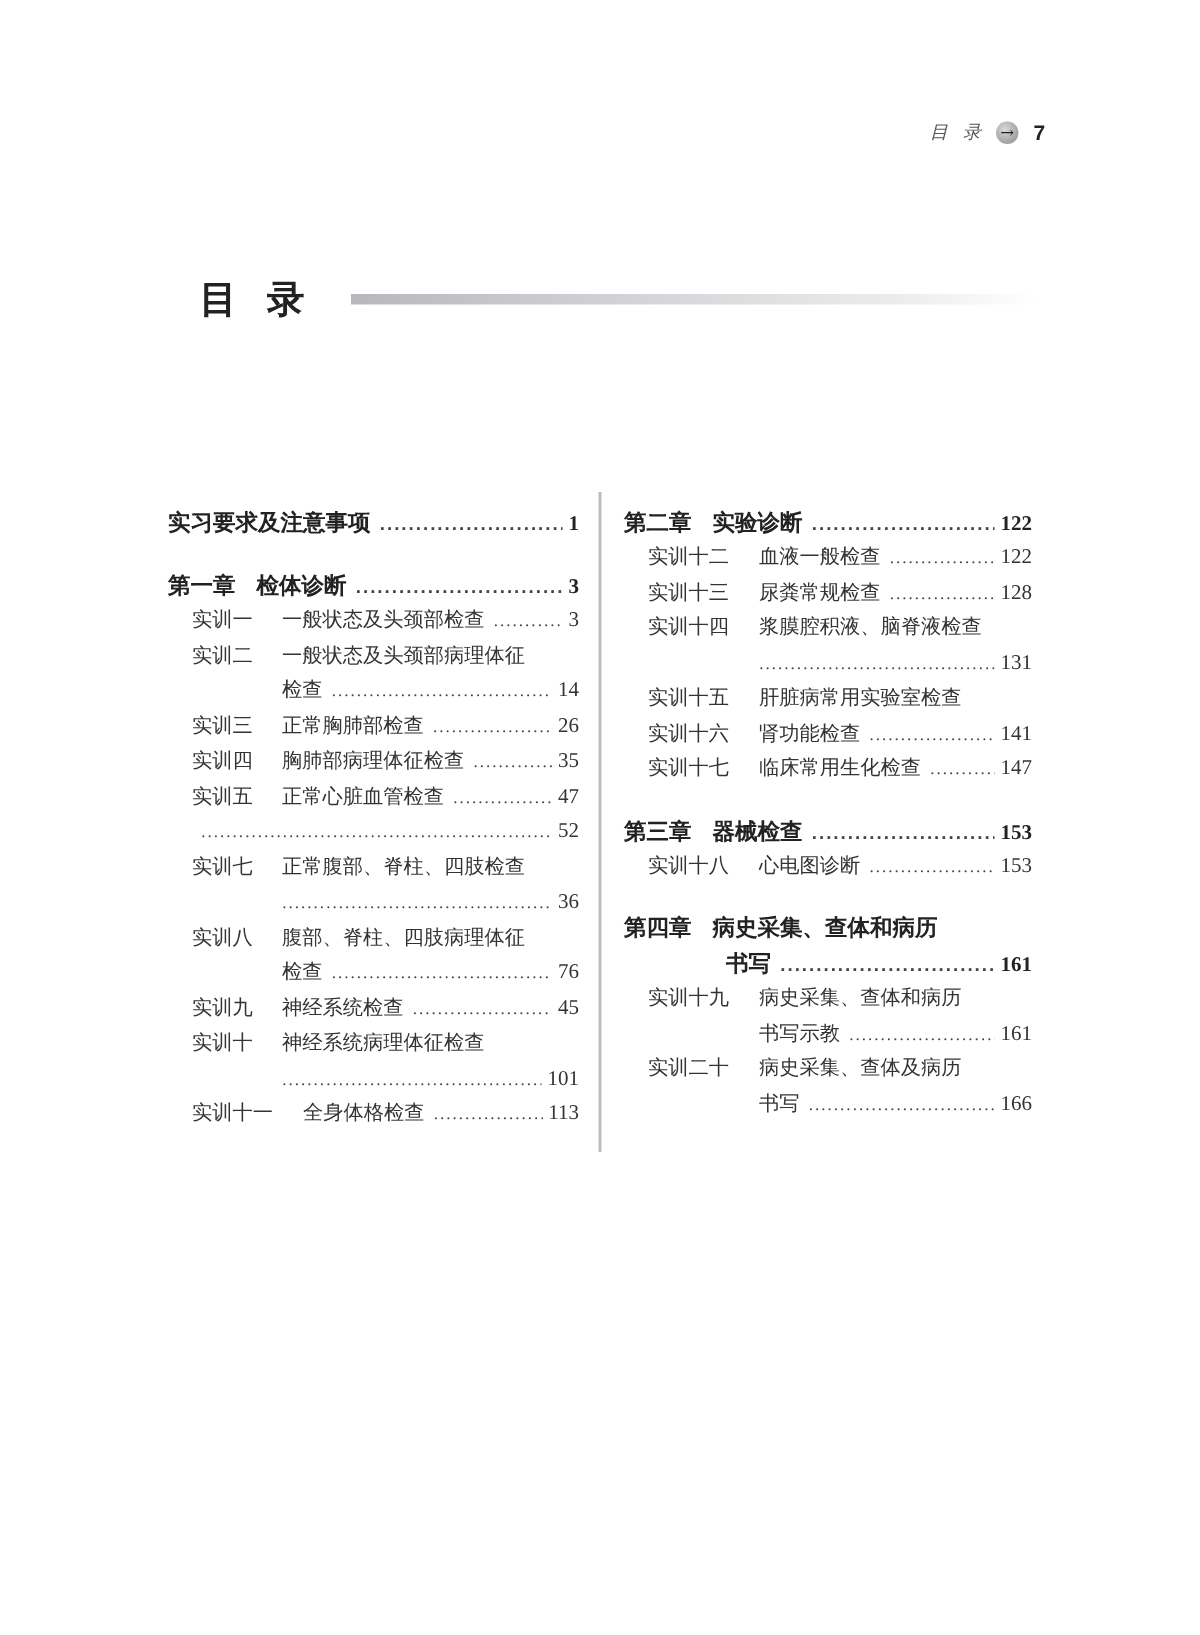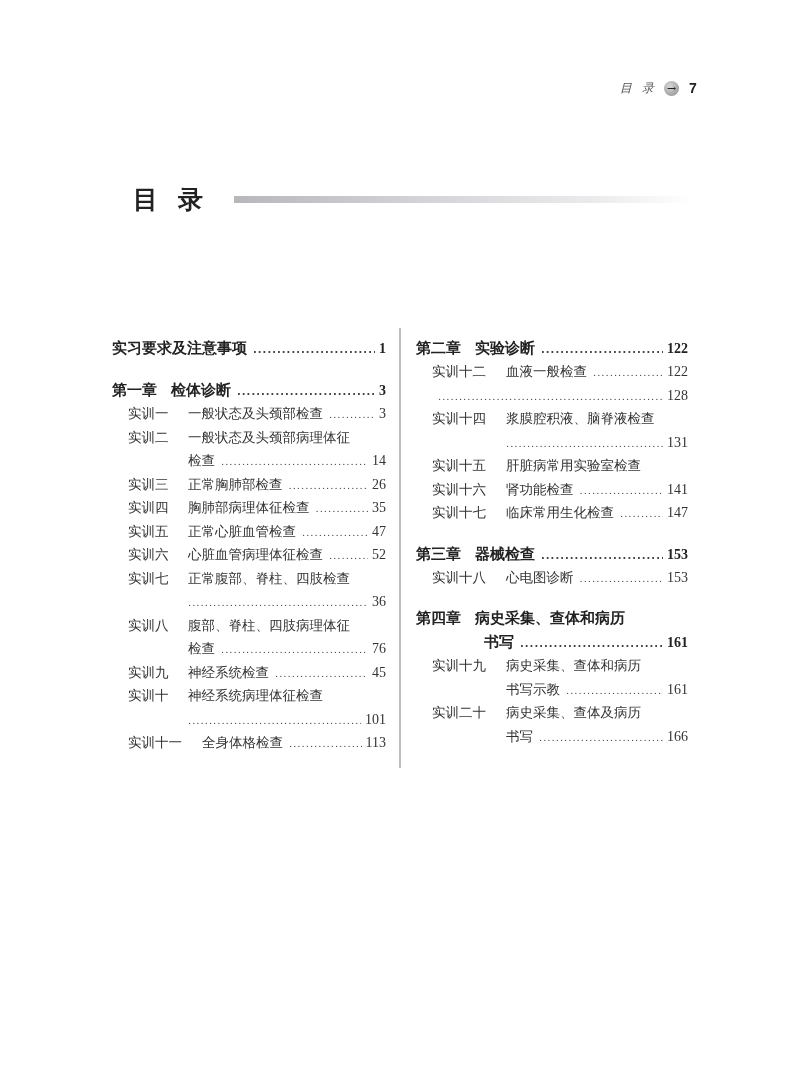--- a/index.html
+++ b/index.html
@@ -78,21 +78,20 @@
     <span class="label"><span class="code">实训四</span><span>胸肺部病理体征检查</span></span>
     <span class="leader"></span>
     <span class="pg">35</span>
   </div>
   <div class="entry lesson">
     <span class="label"><span class="code">实训五</span><span>正常心脏血管检查</span></span>
     <span class="leader"></span>
     <span class="pg">47</span>
   </div>
   <div class="entry lesson">
-    <span class="label"><span class="code">实训六</span><span>心脏血管病理体征检查</span></span>
     <span class="leader"></span>
     <span class="pg">52</span>
   </div>
 
   <div class="lesson">
     <span class="code">实训七</span><span>正常腹部、脊柱、四肢检查</span>
   </div>
   <div class="entry cont" style="padding-left:76px">
     <span class="leader" style="margin-left:0"></span>
     <span class="pg">36</span>
@@ -134,20 +133,21 @@
     <span class="leader"></span>
     <span class="pg">122</span>
   </div>
 
   <div class="entry lesson">
     <span class="label"><span class="code wide">实训十二</span><span>血液一般检查</span></span>
     <span class="leader"></span>
     <span class="pg">122</span>
   </div>
   <div class="entry lesson">
+    <span class="label"><span class="code wide">实训十三</span><span>尿粪常规检查</span></span>
     <span class="leader"></span>
     <span class="pg">128</span>
   </div>
 
   <div class="lesson">
     <span class="code wide">实训十四</span><span>浆膜腔积液、脑脊液检查</span>
   </div>
   <div class="entry cont" style="padding-left:90px">
     <span class="leader" style="margin-left:0"></span>
     <span class="pg">131</span>

